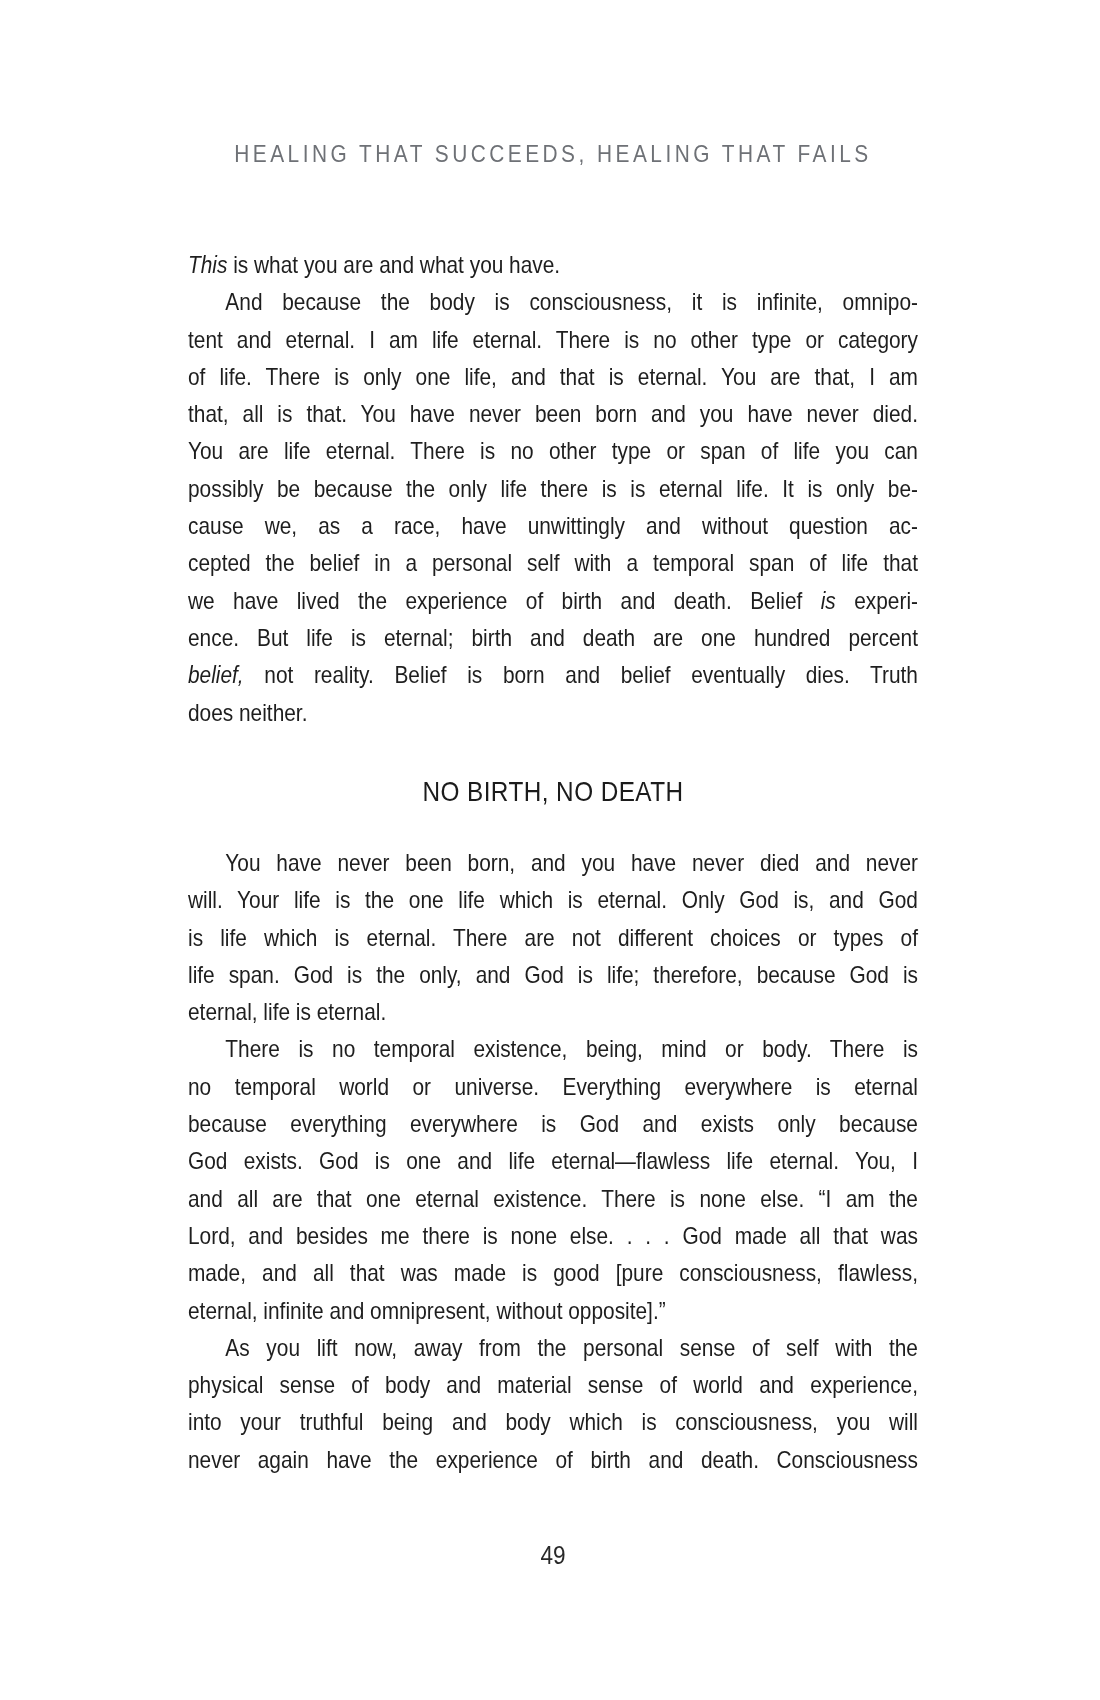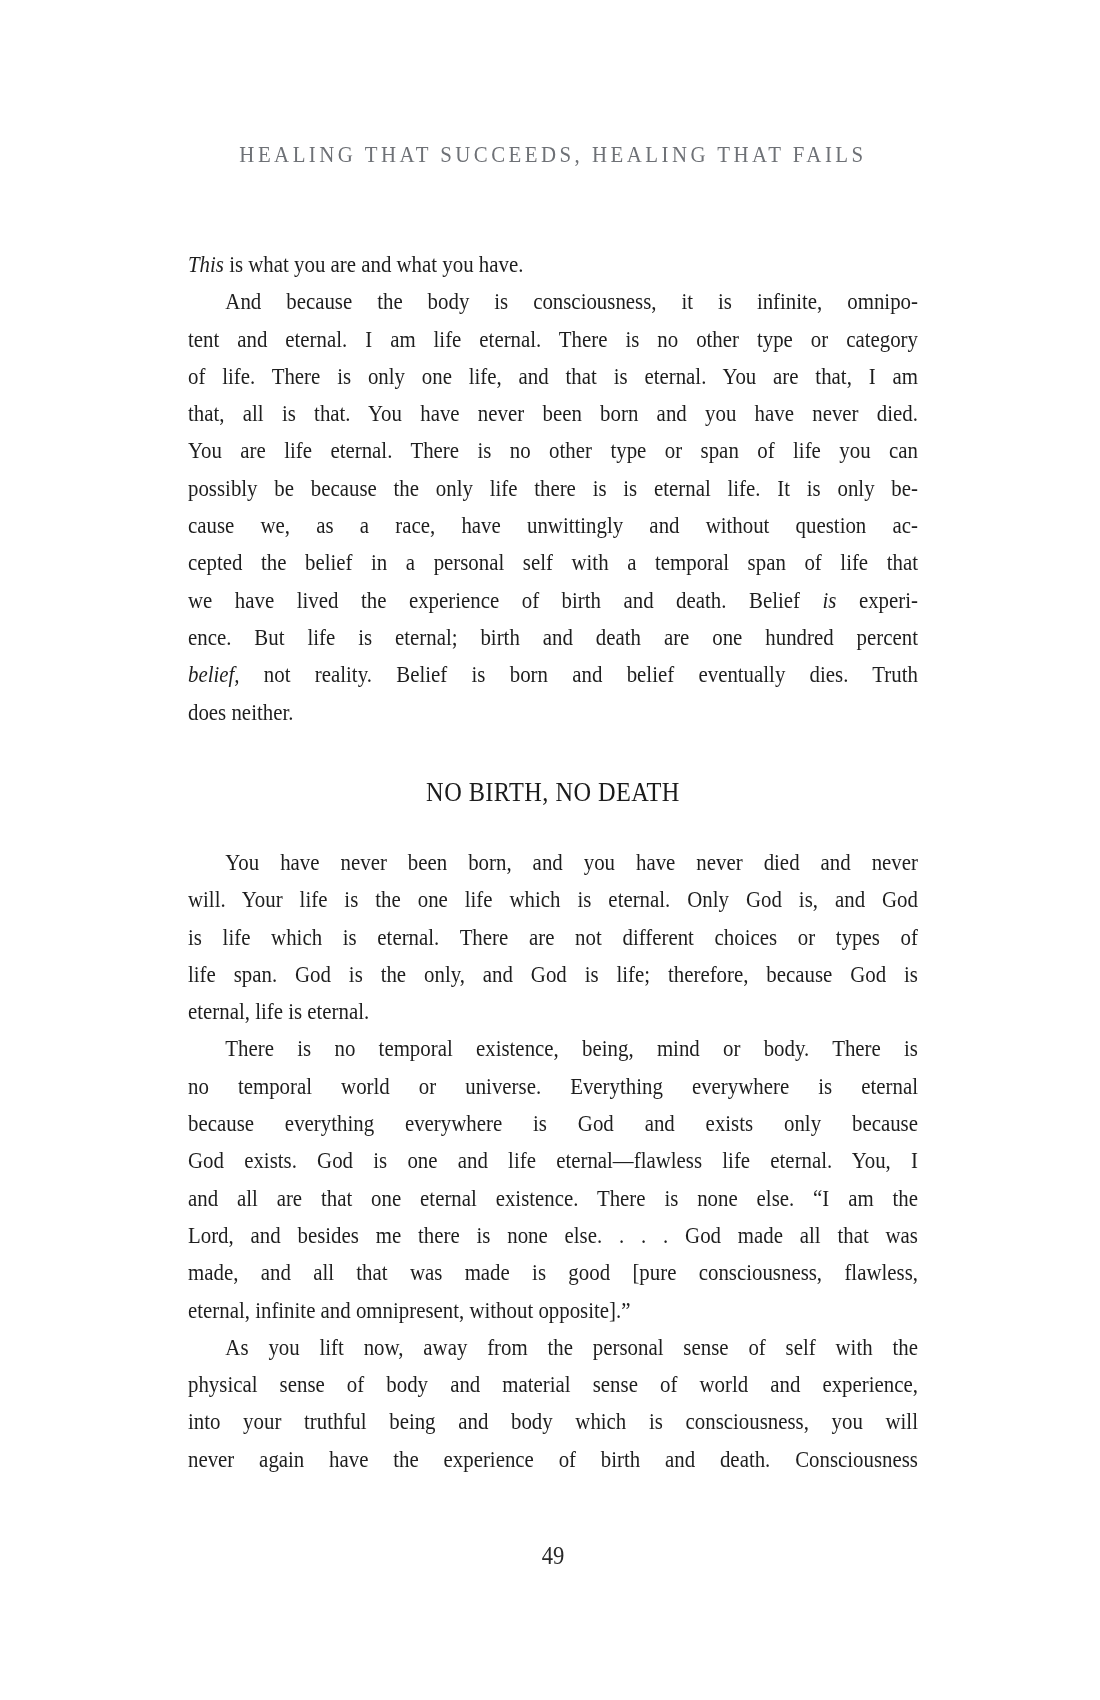--- a/index.html
+++ b/index.html
@@ -1,21 +1,21 @@
 <!DOCTYPE html>
 <html><head>
 <meta charset="utf-8">
 <style>
   html, body { margin: 0; padding: 0; background: #ffffff; }
   .page {
     position: relative;
     width: 1100px;
     height: 1700px;
     background: #ffffff;
-    font-family: Liberation Serif, serif;
+    font-family: Liberation Sans, sans-serif;
     color: #1e1e1e;
     overflow: hidden;
   }
   
   .textcol {
     position: absolute;
     left: 188px;
     top: 0;
     width: 840px;
     transform: scaleX(0.869);

